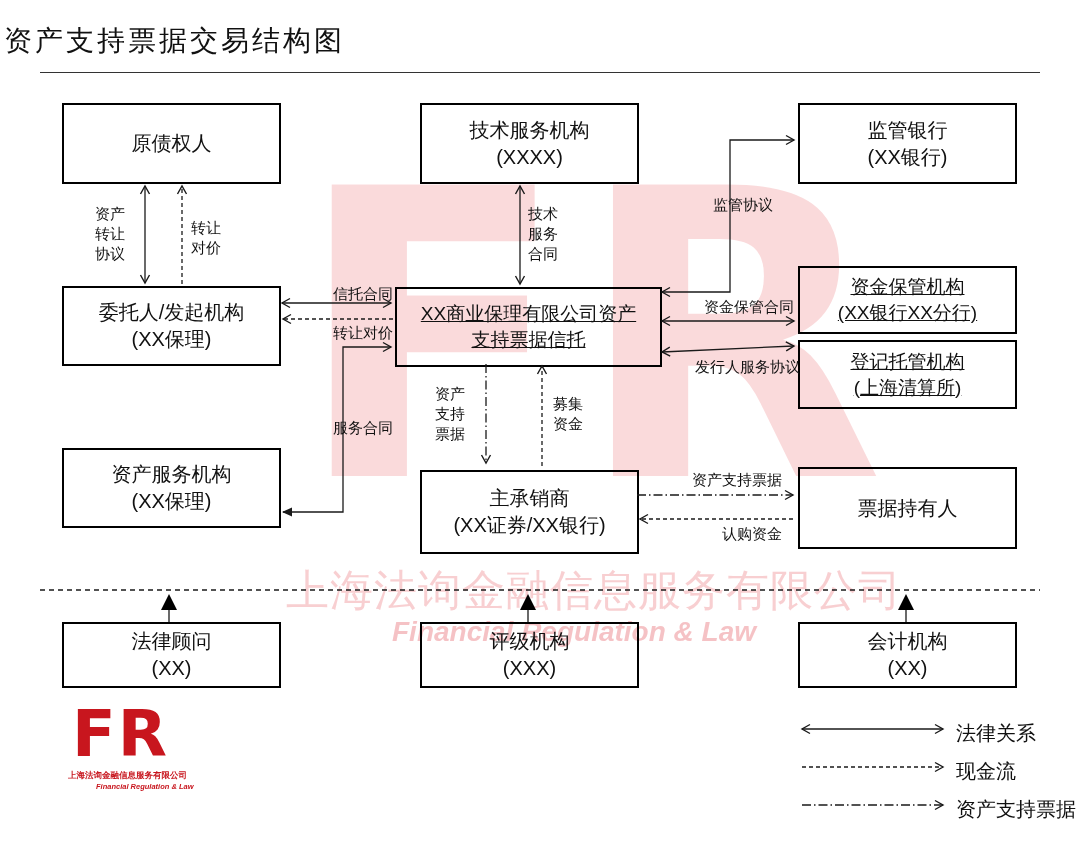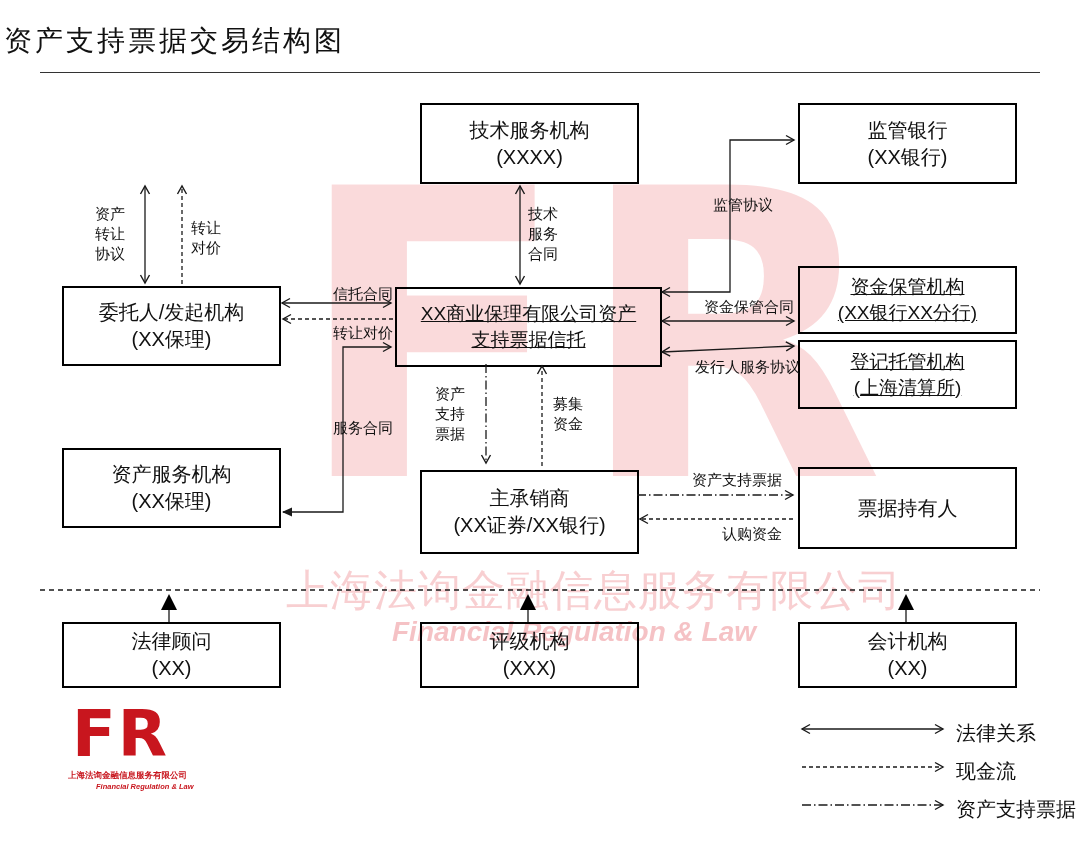--- a/index.html
+++ b/index.html
@@ -45,20 +45,21 @@
 
 <div class="canvas">
 
   <div class="wm-fr">FR</div>
   <div class="wm-company">上海法询金融信息服务有限公司</div>
   <div class="wm-tagline">Financial Regulation &amp; Law</div>
 
   <div class="title">资产支持票据交易结构图</div>
   <div class="title-rule"></div>
 
+  <div class="box" style="left:62px;top:103px;width:215px;height:77px">原债权人</div>
   <div class="box" style="left:420px;top:103px;width:215px;height:77px">技术服务机构
 (XXXX)</div>
   <div class="box" style="left:798px;top:103px;width:215px;height:77px">监管银行
 (XX银行)</div>
 
   <div class="box" style="left:62px;top:286px;width:215px;height:76px">委托人/发起机构
 (XX保理)</div>
   <div class="box small" style="left:395px;top:287px;width:263px;height:76px">XX商业保理有限公司资产
 支持票据信托</div>
   <div class="box small" style="left:798px;top:266px;width:215px;height:64px">资金保管机构

